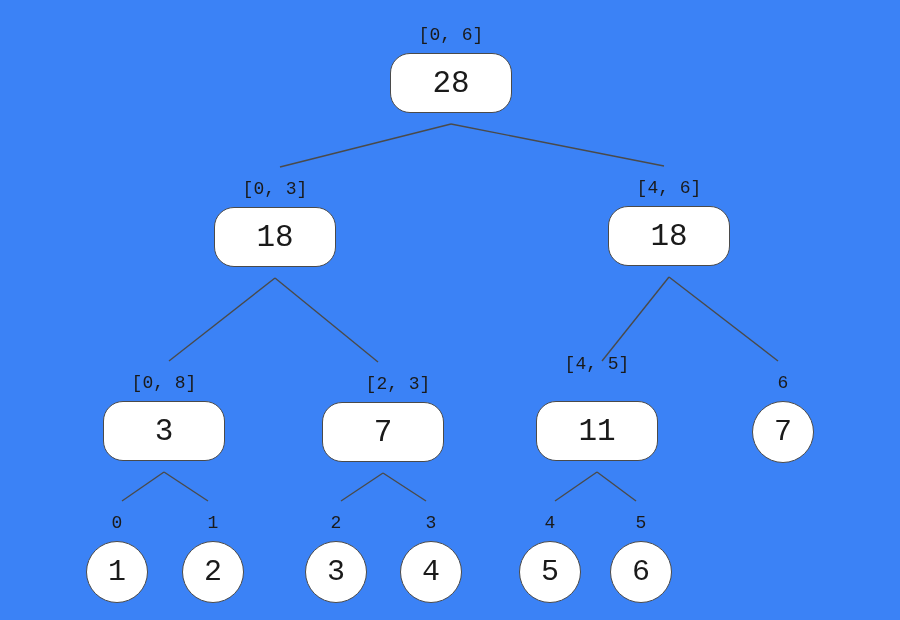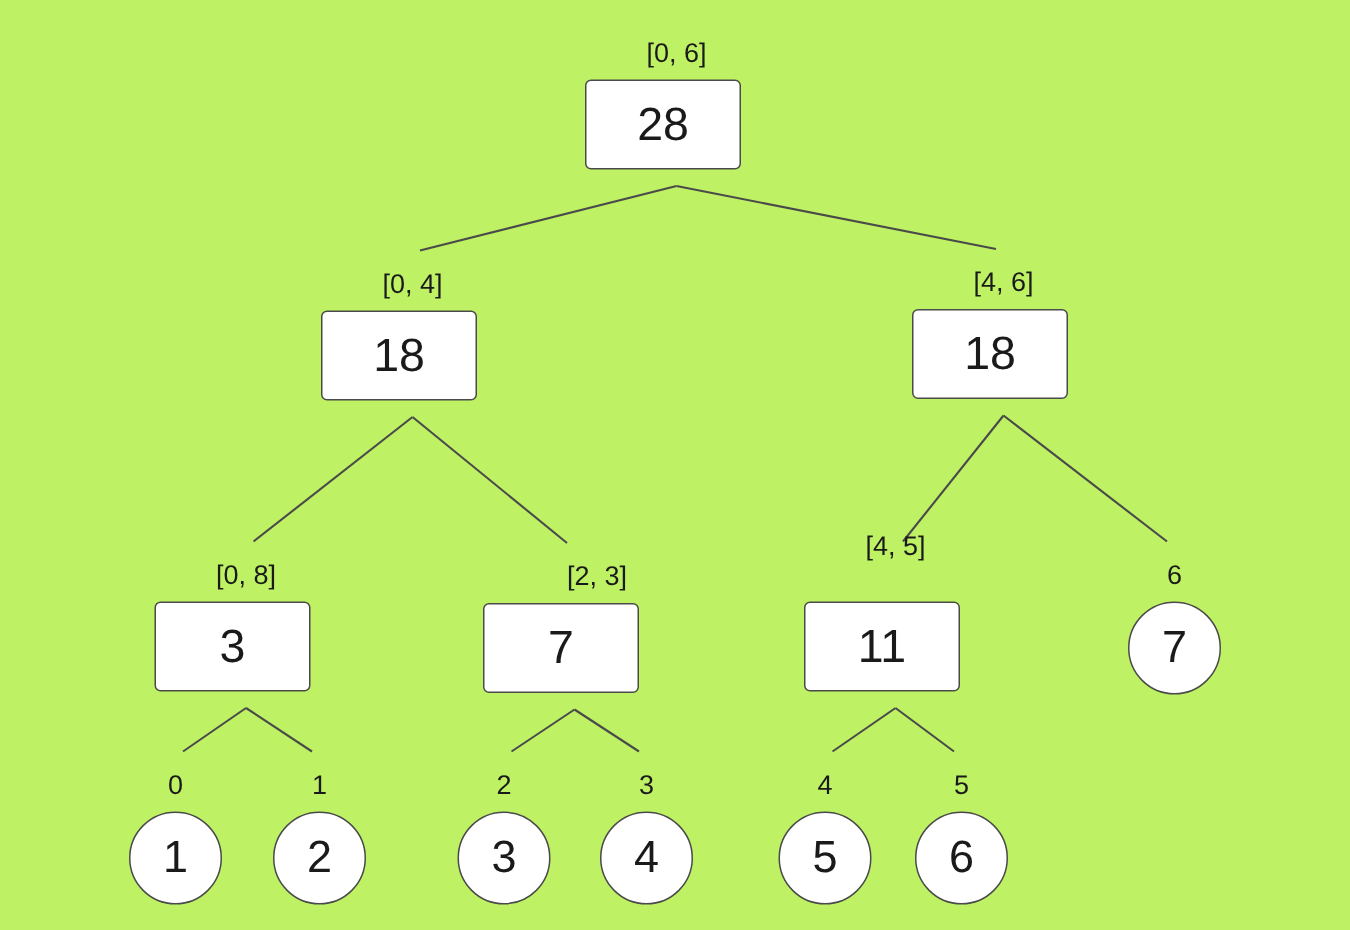--- a/index.html
+++ b/index.html
@@ -4,43 +4,43 @@
 <style>
   html, body {
     margin: 0;
     padding: 0;
     background: #ffffff;
   }
   .canvas {
     position: relative;
     width: 900px;
     height: 620px;
-    background: #bef264;
-    font-family: Liberation Sans, sans-serif;
+    background: #3b82f6;
+    font-family: Liberation Mono, monospace;
     overflow: hidden;
   }
   .edge-layer {
     position: absolute;
     left: 0;
     top: 0;
   }
   .node-shape {
     position: absolute;
     box-sizing: border-box;
     border: 1.6px solid #4a4a4a;
     background: #ffffff;
     display: flex;
     align-items: center;
     justify-content: center;
     color: #1a1a1a;
   }
   .node-shape.rounded-rect {
-    width: 104px;
+    width: 122px;
     height: 60px;
-    border-radius: 4px;
+    border-radius: 20px;
     font-size: 31px;
   }
   .node-shape.circle {
     width: 62px;
     height: 62px;
     border-radius: 50%;
     font-size: 30px;
   }
   .node-label {
     position: absolute;
@@ -68,21 +68,21 @@
       <line x1="383" y1="473" x2="341" y2="501" stroke="#4a4a4a" stroke-width="1.4"></line>
       <line x1="383" y1="473" x2="426" y2="501" stroke="#4a4a4a" stroke-width="1.4"></line>
       <line x1="597" y1="472" x2="555" y2="501" stroke="#4a4a4a" stroke-width="1.4"></line>
       <line x1="597" y1="472" x2="636" y2="501" stroke="#4a4a4a" stroke-width="1.4"></line>
     </svg>
   <div id="node-layer">
       <div class="node-label" style="left: 451px; top: 25px;">[0, 6]</div>
       <div class="node-shape rounded-rect" style="left: 390px; top: 53px; border-color: rgb(74, 74, 74); color: rgb(26, 26, 26);">
         <span>28</span>
       </div>
-      <div class="node-label" style="left: 275px; top: 179px;">[0, 4]</div>
+      <div class="node-label" style="left: 275px; top: 179px;">[0, 3]</div>
       <div class="node-shape rounded-rect" style="left: 214px; top: 207px; border-color: rgb(74, 74, 74); color: rgb(26, 26, 26);">
         <span>18</span>
       </div>
       <div class="node-label" style="left: 669px; top: 178px;">[4, 6]</div>
       <div class="node-shape rounded-rect" style="left: 608px; top: 206px; border-color: rgb(74, 74, 74); color: rgb(26, 26, 26);">
         <span>18</span>
       </div>
       <div class="node-label" style="left: 164px; top: 373px;">[0, 8]</div>
       <div class="node-shape rounded-rect" style="left: 103px; top: 401px; border-color: rgb(74, 74, 74); color: rgb(26, 26, 26);">
         <span>3</span>

